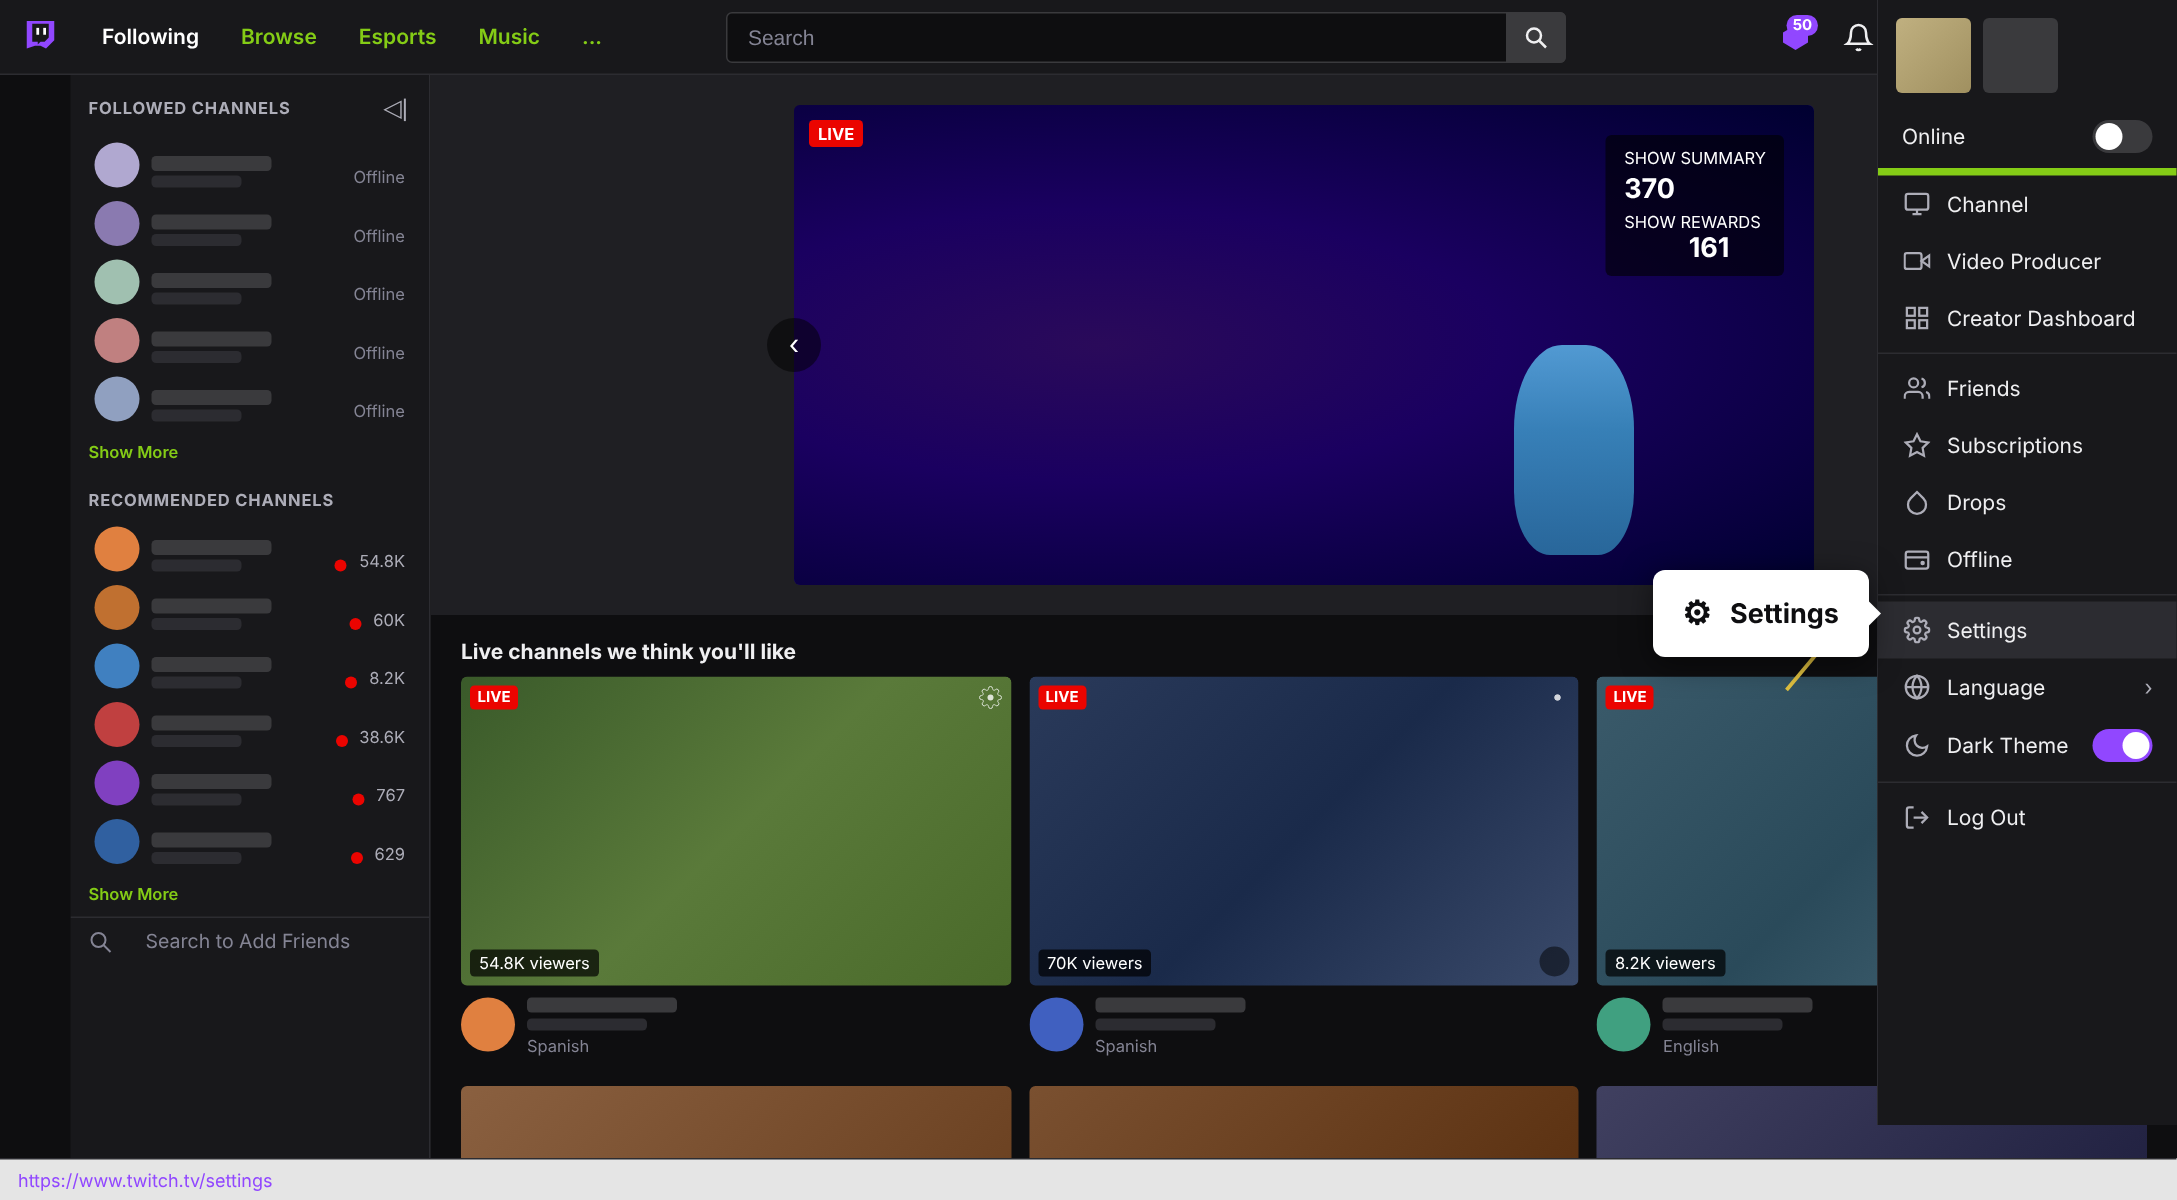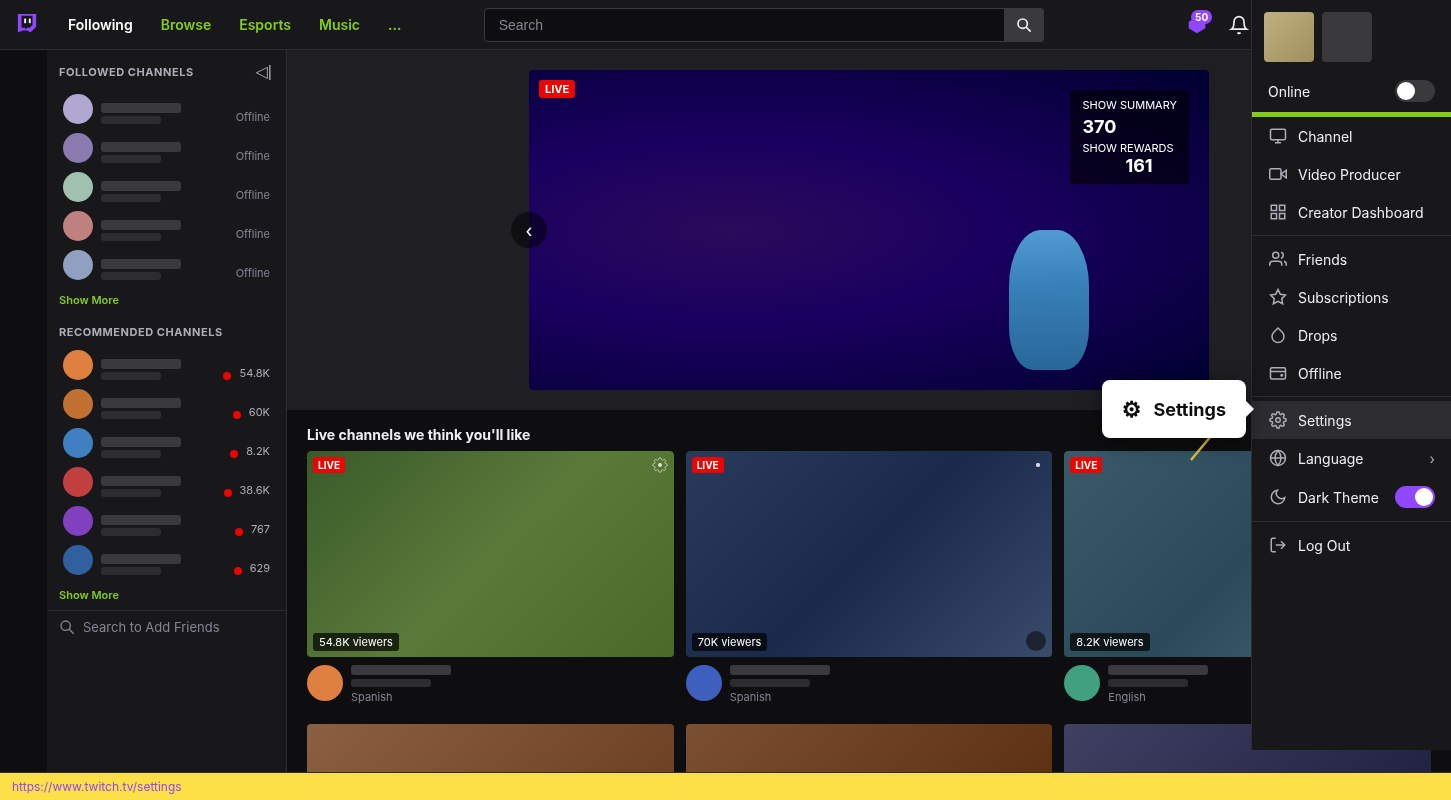--- a/index.html
+++ b/index.html
@@ -232,21 +232,21 @@
       color: #84cc16;
       cursor: pointer;
       font-size: 11px;
       font-weight: 600;
     }
 
     
     .sidebar-search {
       display: flex;
       align-items: center;
-      gap: 8px;
+      gap: 22px;
       padding: 8px 12px;
       color: #848494;
       font-size: 13px;
       cursor: pointer;
       margin-top: auto;
     }
 
     
     .main-content {
       flex: 1;
@@ -558,21 +558,21 @@
       font-size: 22px;
     }
 
     
     .status-bar {
       position: absolute;
       bottom: 0;
       left: 0;
       right: 0;
       height: 28px;
-      background: #fde047;
+      background: #e5e5e5;
       border-top: 1px solid #2c2c31;
       display: flex;
       align-items: center;
       padding: 0 12px;
       color: #9147ff;
       font-size: 12px;
       z-index: 5;
     }
 
     .sidebar-bottom {

